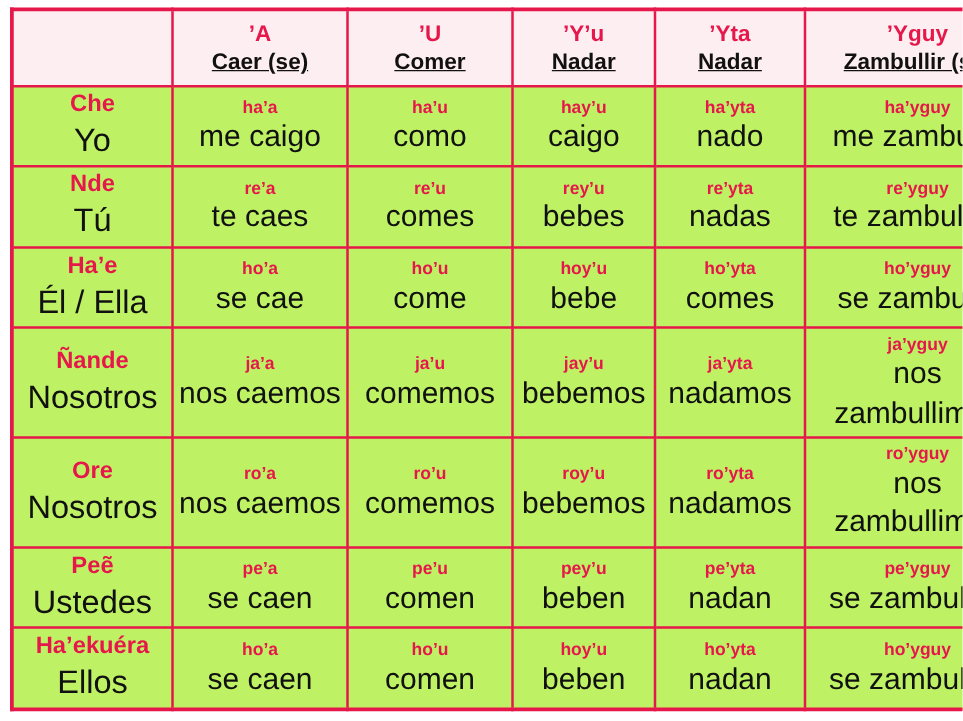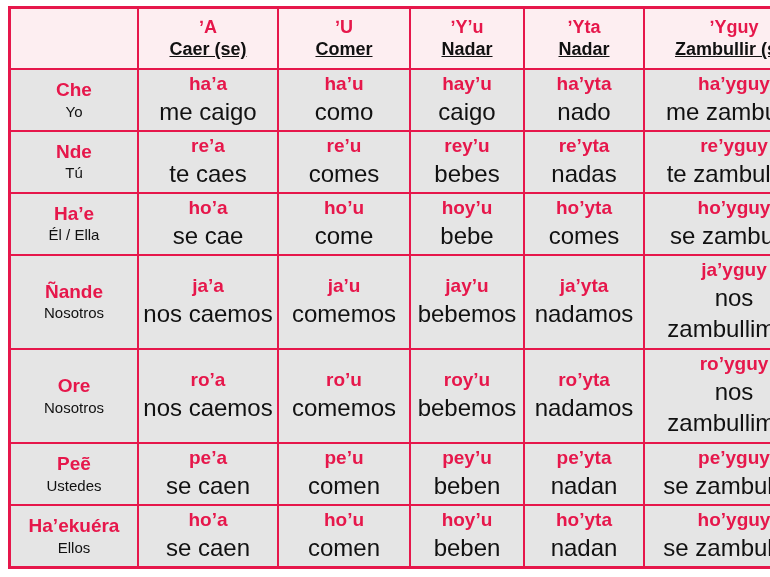--- a/index.html
+++ b/index.html
@@ -23,21 +23,21 @@
     width: 100%;
     height: 100%;
     table-layout: fixed;
     border: 3px solid #e6174b;
   }
   table.conj td {
     border: 2px solid #e6174b;
     text-align: center;
     vertical-align: middle;
     padding: 2px 4px;
-    background: #e5e5e5;
+    background: #bef264;
   }
   
   tr.header-row td {
     background: #fdeef1;
     padding-top: 6px;
     padding-bottom: 6px;
   }
   td.corner {
     background: #fdeef1;
   }
@@ -59,28 +59,28 @@
     width: 118px;
   }
   .pro-gua {
     color: #e6174b;
     font-weight: bold;
     font-size: 19px;
     line-height: 1.2;
   }
   .pro-esp {
     color: #111111;
-    font-size: 15px;
+    font-size: 26px;
     line-height: 1.3;
   }
   
   .cell-gua {
     color: #e6174b;
     font-weight: bold;
-    font-size: 19px;
+    font-size: 14px;
     line-height: 1.2;
   }
   .cell-esp {
     color: #111111;
     font-size: 24px;
     line-height: 1.3;
   }
   .col-2 { width: 130px; }
   .col-3 { width: 122px; }
   .col-4 { width: 104px; }

